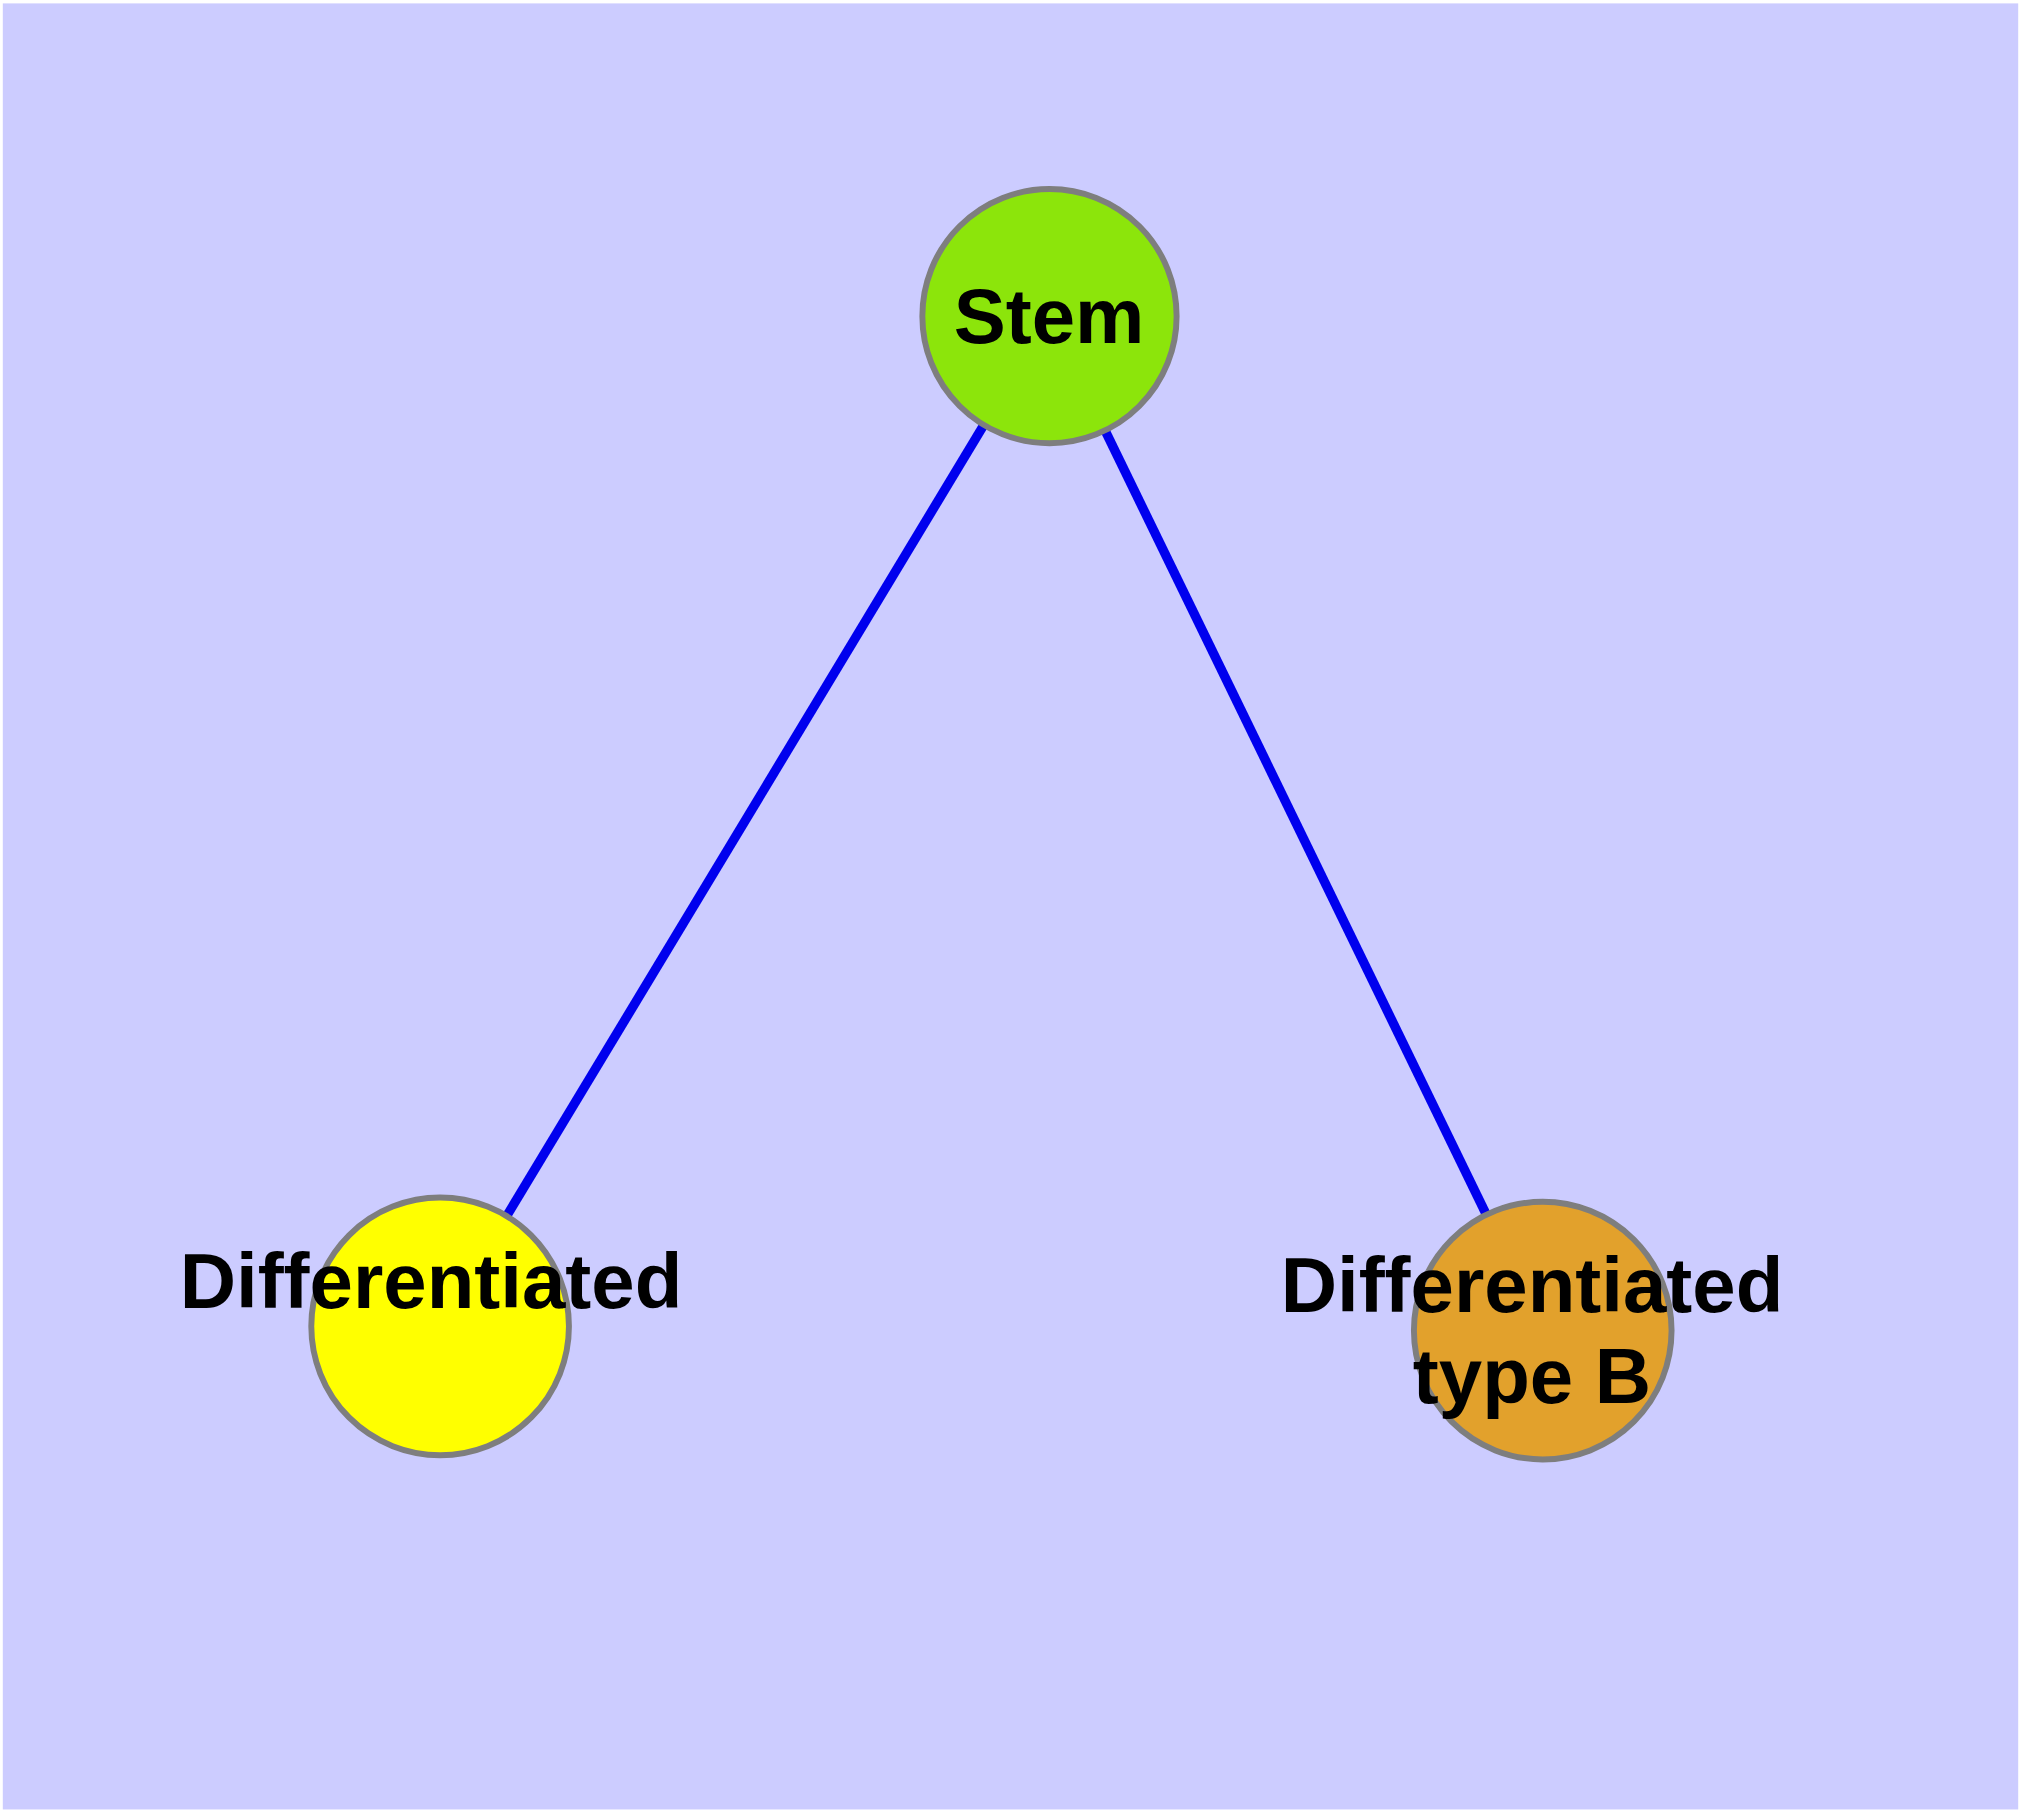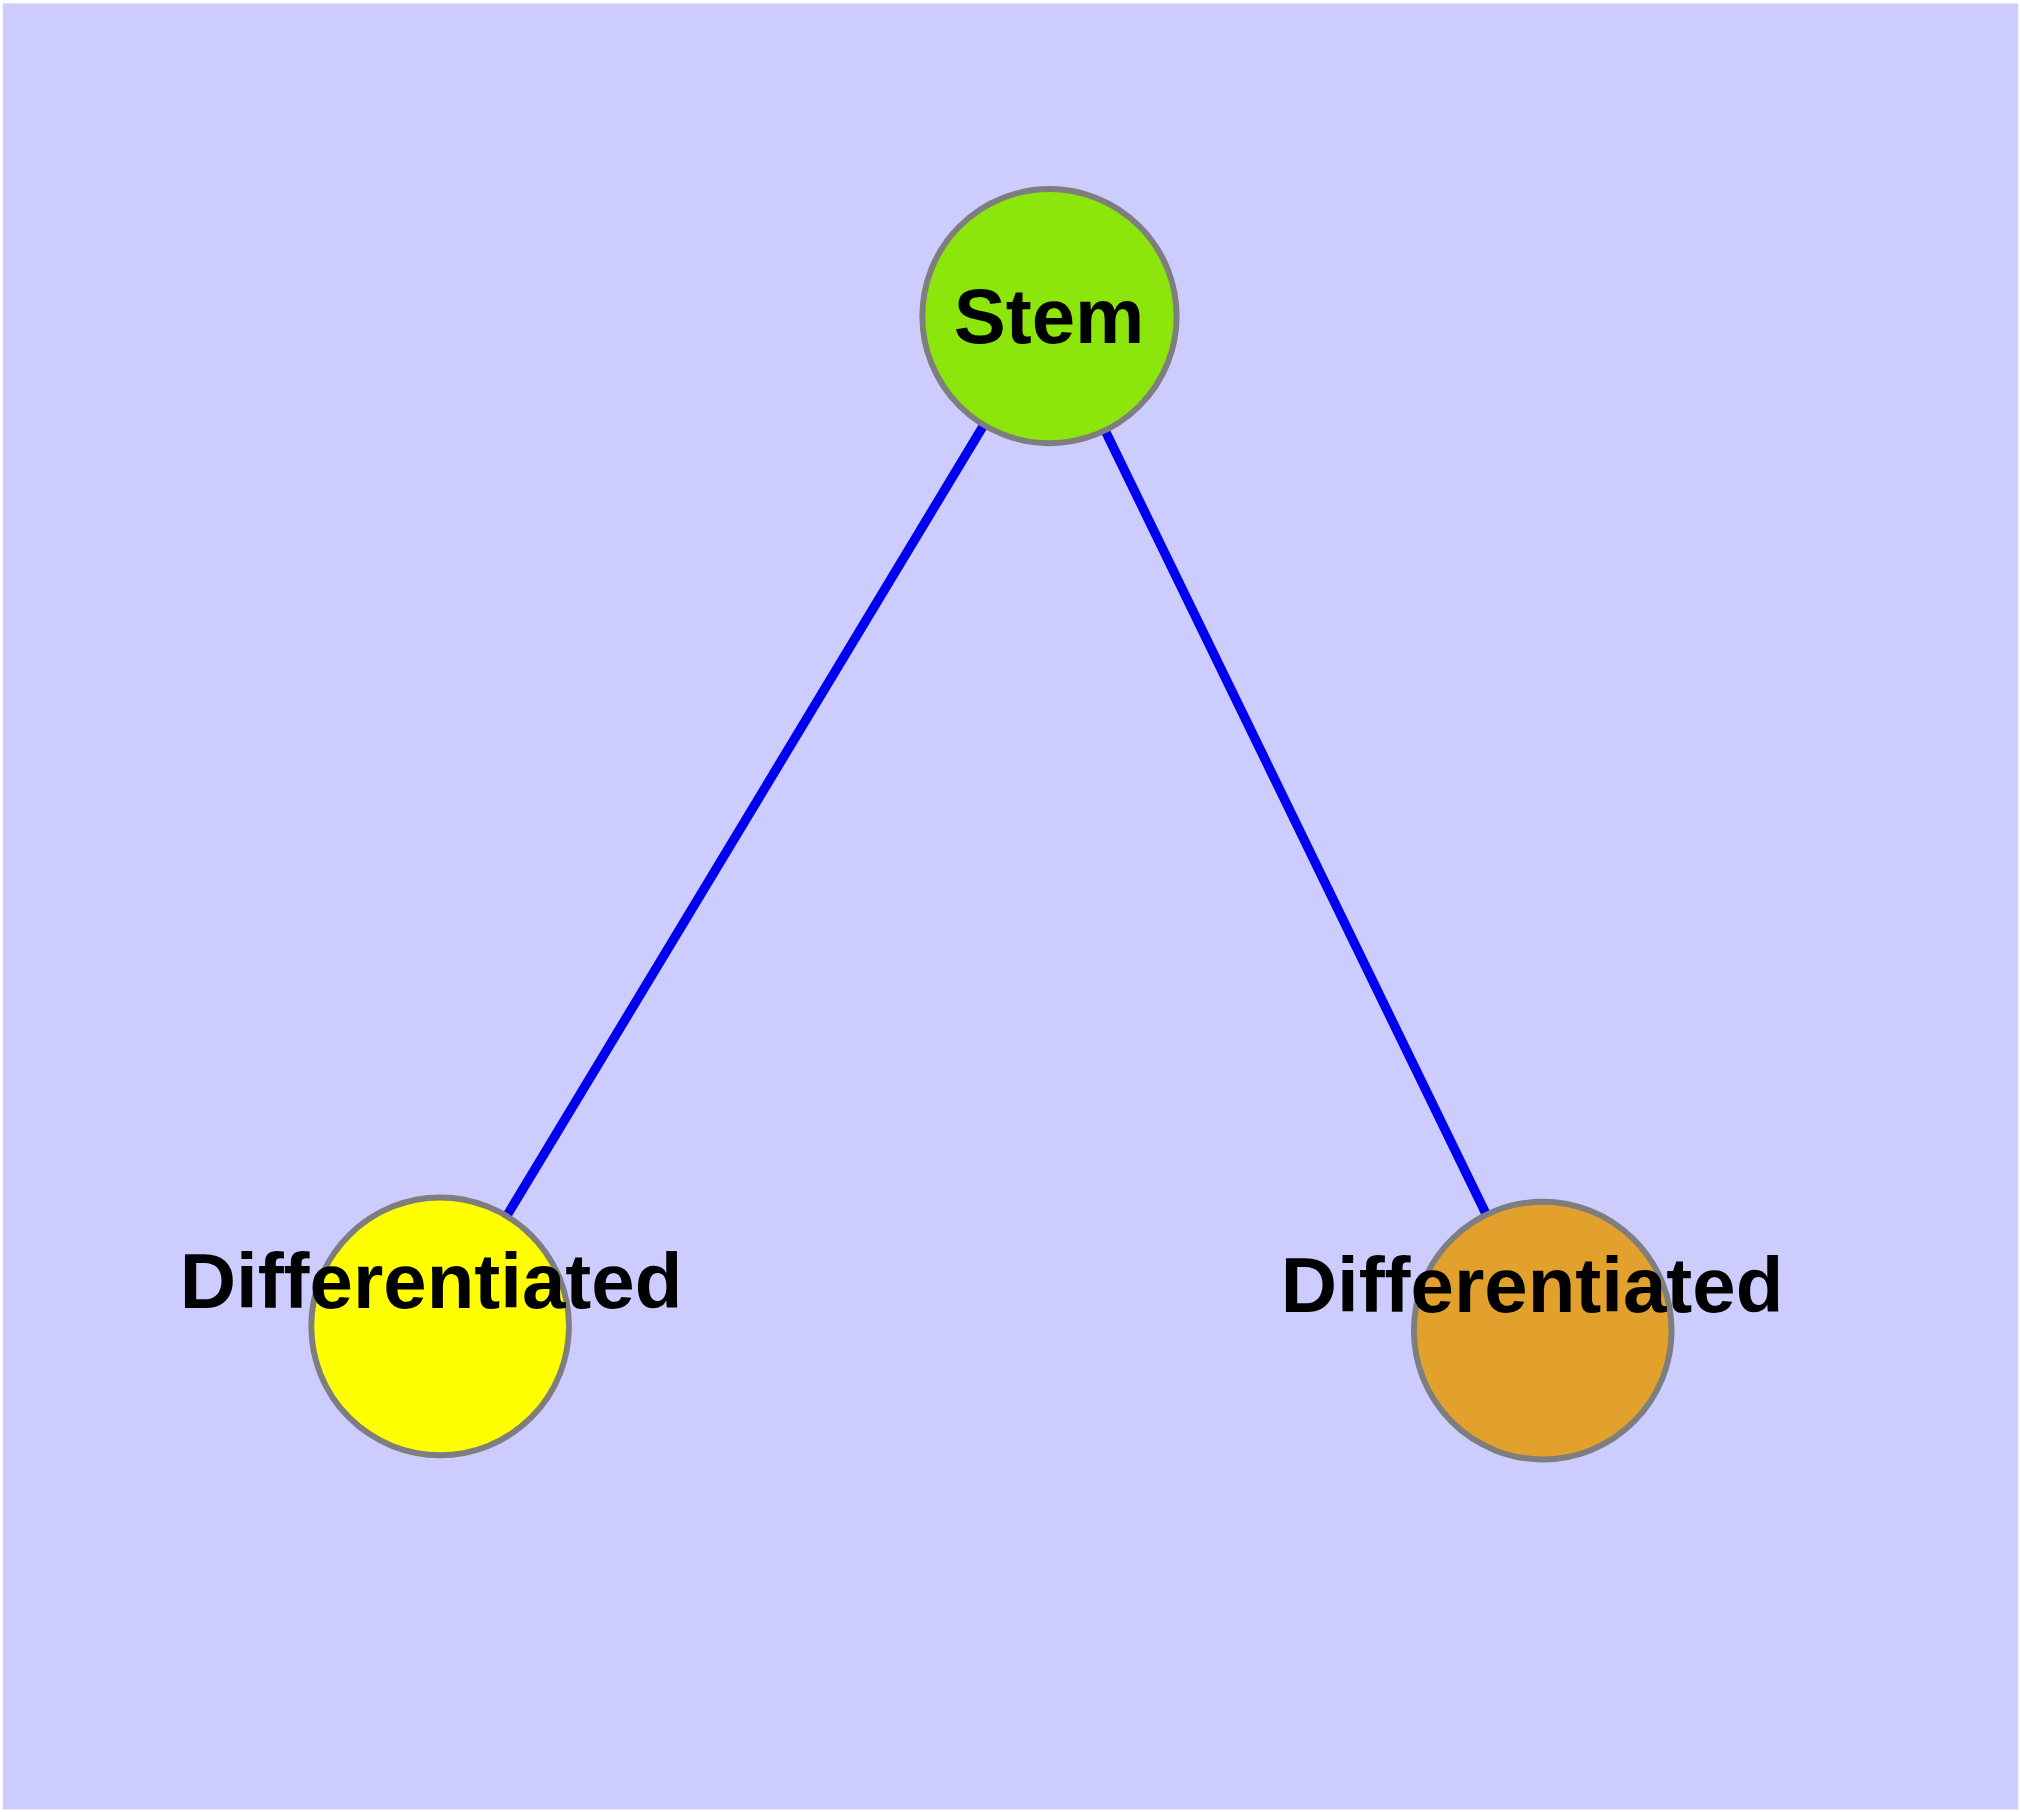--- a/index.html
+++ b/index.html
@@ -57,16 +57,17 @@
   <div class="node-label" style="left:1049px; top:271px;">
     <span class="label-line">Stem</span>
   </div>
 
   <div class="node-label" style="left:431px; top:1236px;">
     <span class="label-line">Differentiated</span>
   </div>
 
   <div class="node-label" style="left:1532px; top:1240px;">
     <span class="label-line">Differentiated</span>
+    <span class="label-line">type B</span>
   </div>
 
 </div>
 
 
 </body></html>

